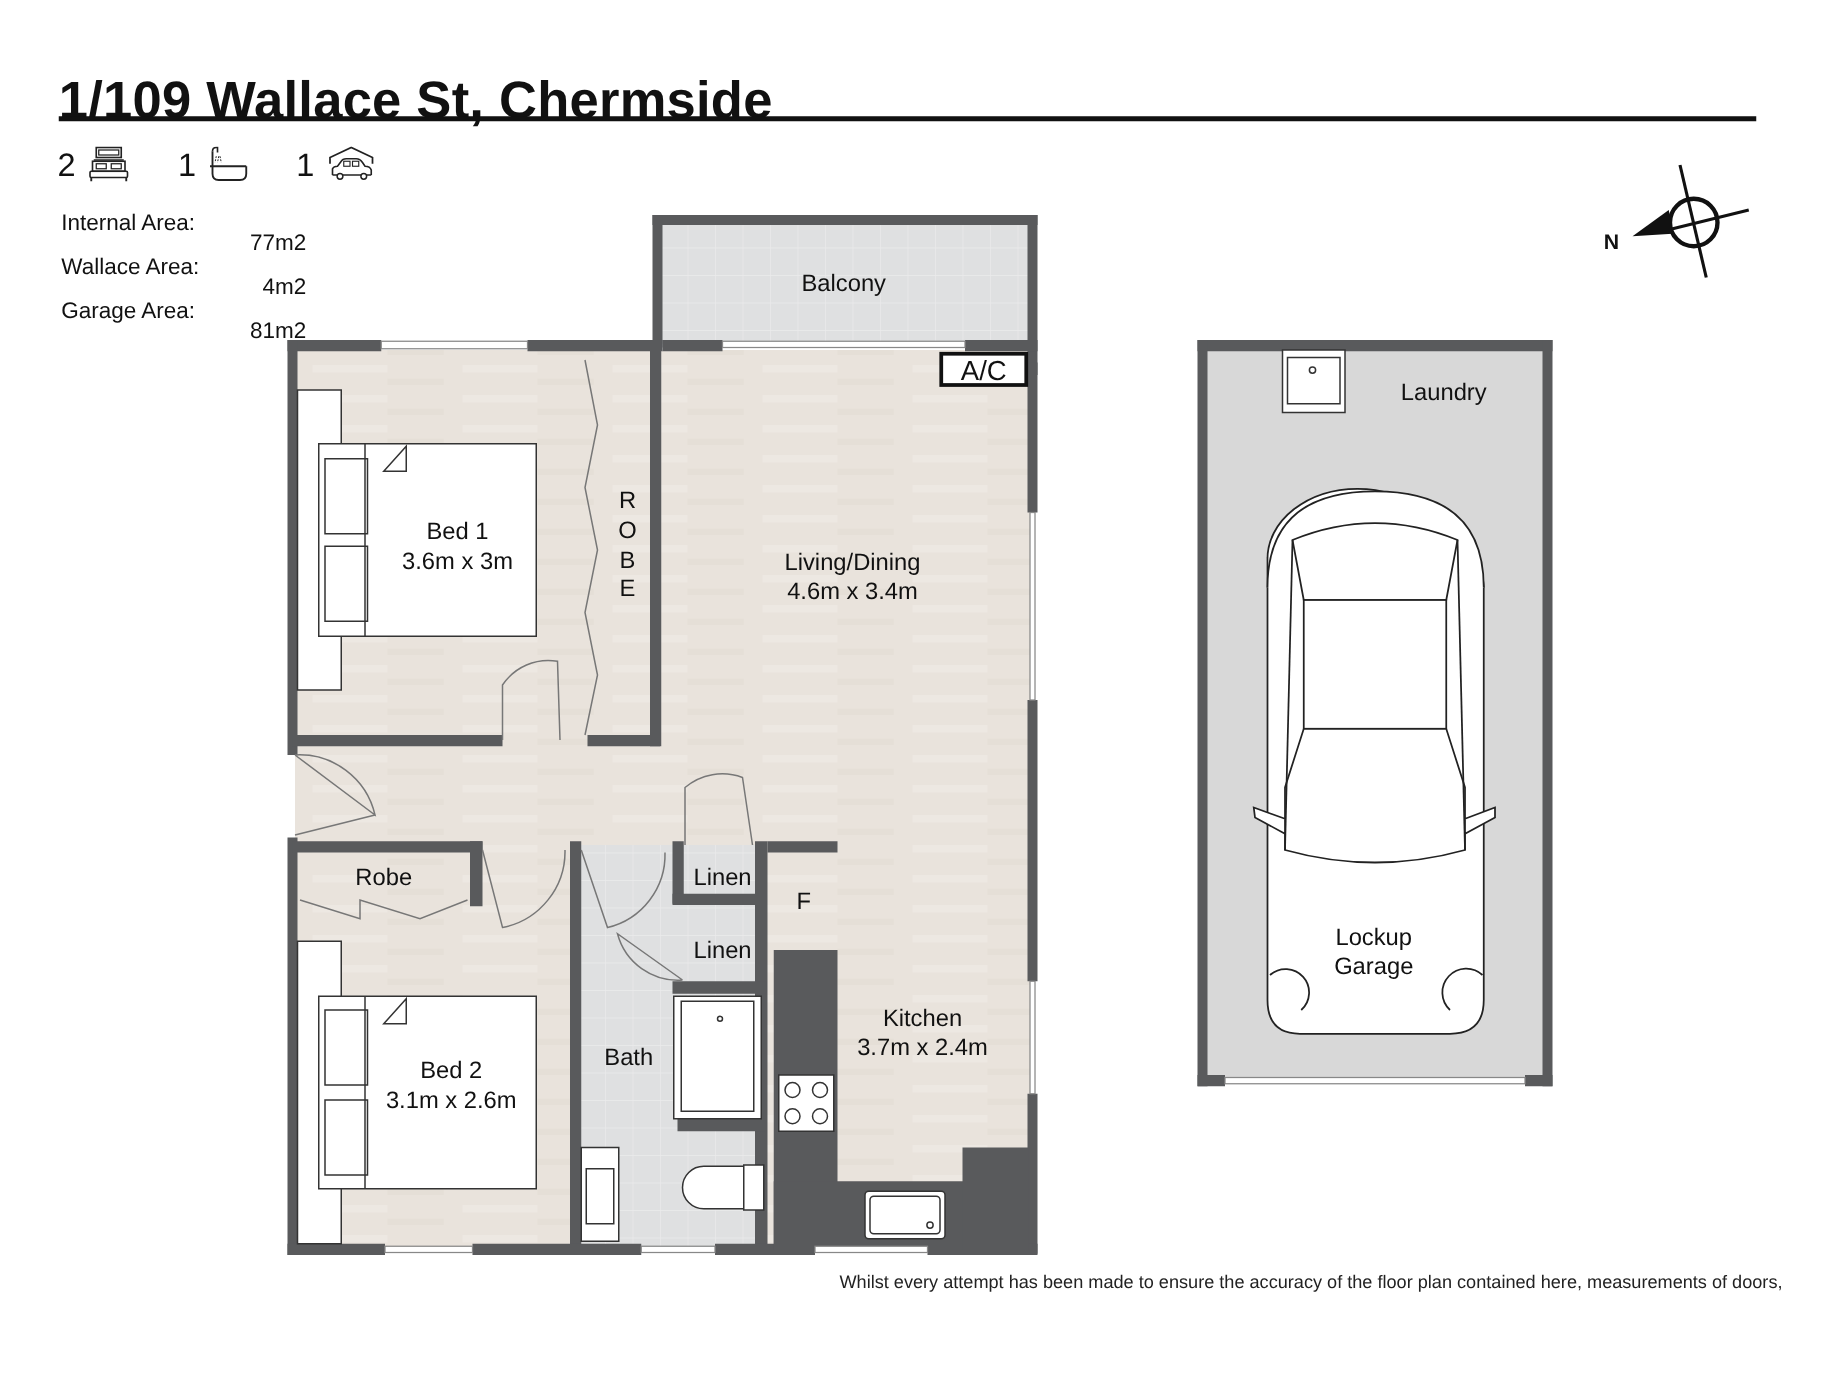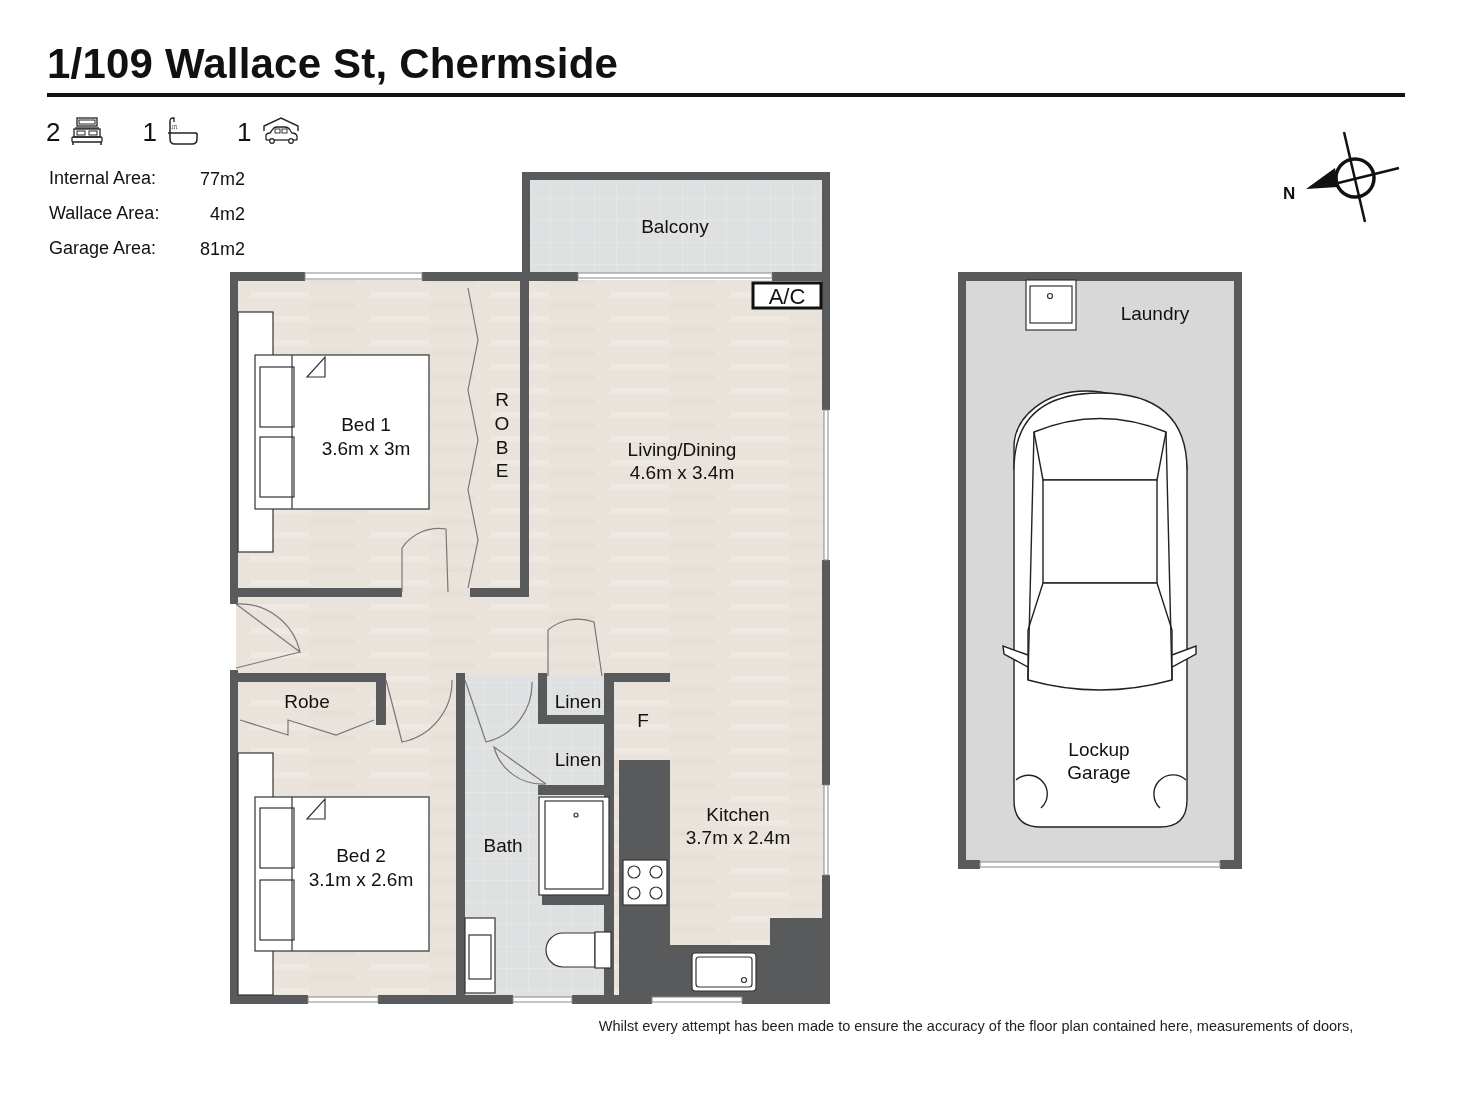--- a/index.html
+++ b/index.html
@@ -1,32 +1,32 @@
 <!DOCTYPE html>
 <html><head>
 <meta charset="utf-8">
 <style>
   html, body { margin:0; padding:0; background:#ffffff; }
   body { width:1472px; height:1104px; position:relative; overflow:hidden;
          font-family:"Liberation Sans", sans-serif; color:#111; }
-  .title { position:absolute; left:47px; top:38px; font-size:42px; font-weight:bold;
+  .title { position:absolute; left:47px; top:54px; font-size:42px; font-weight:bold;
            letter-spacing:0.2px; line-height:52px; margin:0; }
   .title-rule { position:absolute; left:47px; top:93px; width:1358px; height:4px; background:#111; }
   .features { position:absolute; left:46px; top:114px; height:36px; display:flex; align-items:center; }
   .feature { display:flex; align-items:center; margin-right:38px; }
   .feature .count { font-size:26px; margin-right:10px; }
   .feature svg { display:block; }
   .areas { position:absolute; left:49px; top:168px; }
   .area-row { position:relative; height:35px; font-size:18px; }
   .area-row .lbl { position:absolute; left:0; top:0; font-weight:normal; white-space:nowrap; }
-  .area-row .val { position:absolute; right:-196px; top:1px; white-space:nowrap;text-align:center; }
+  .area-row .val { position:absolute; right:-196px; top:16px; white-space:nowrap;text-align:center; }
   .plan { position:absolute; left:0; top:0; }
   .disclaimer { position:absolute; right:46px; top:1017px; width:900px; text-align:right;
                 font-size:14.5px; line-height:18.5px; color:#222; }
-  .disclaimer div { white-space:nowrap;text-align:center; }
+  .disclaimer div { white-space:nowrap; }
   .compass { position:absolute; left:1275px; top:128px; }
   .compass-n { position:absolute; left:1283px; top:184px; font-size:17px; font-weight:bold; }
   .room-label { font-family:"Liberation Sans", sans-serif; font-size:19px; fill:#111; }
 </style>
 </head>
 <body>
 
 <h1 class="title">1/109 Wallace St, Chermside</h1>
 <div class="title-rule"></div>
 

